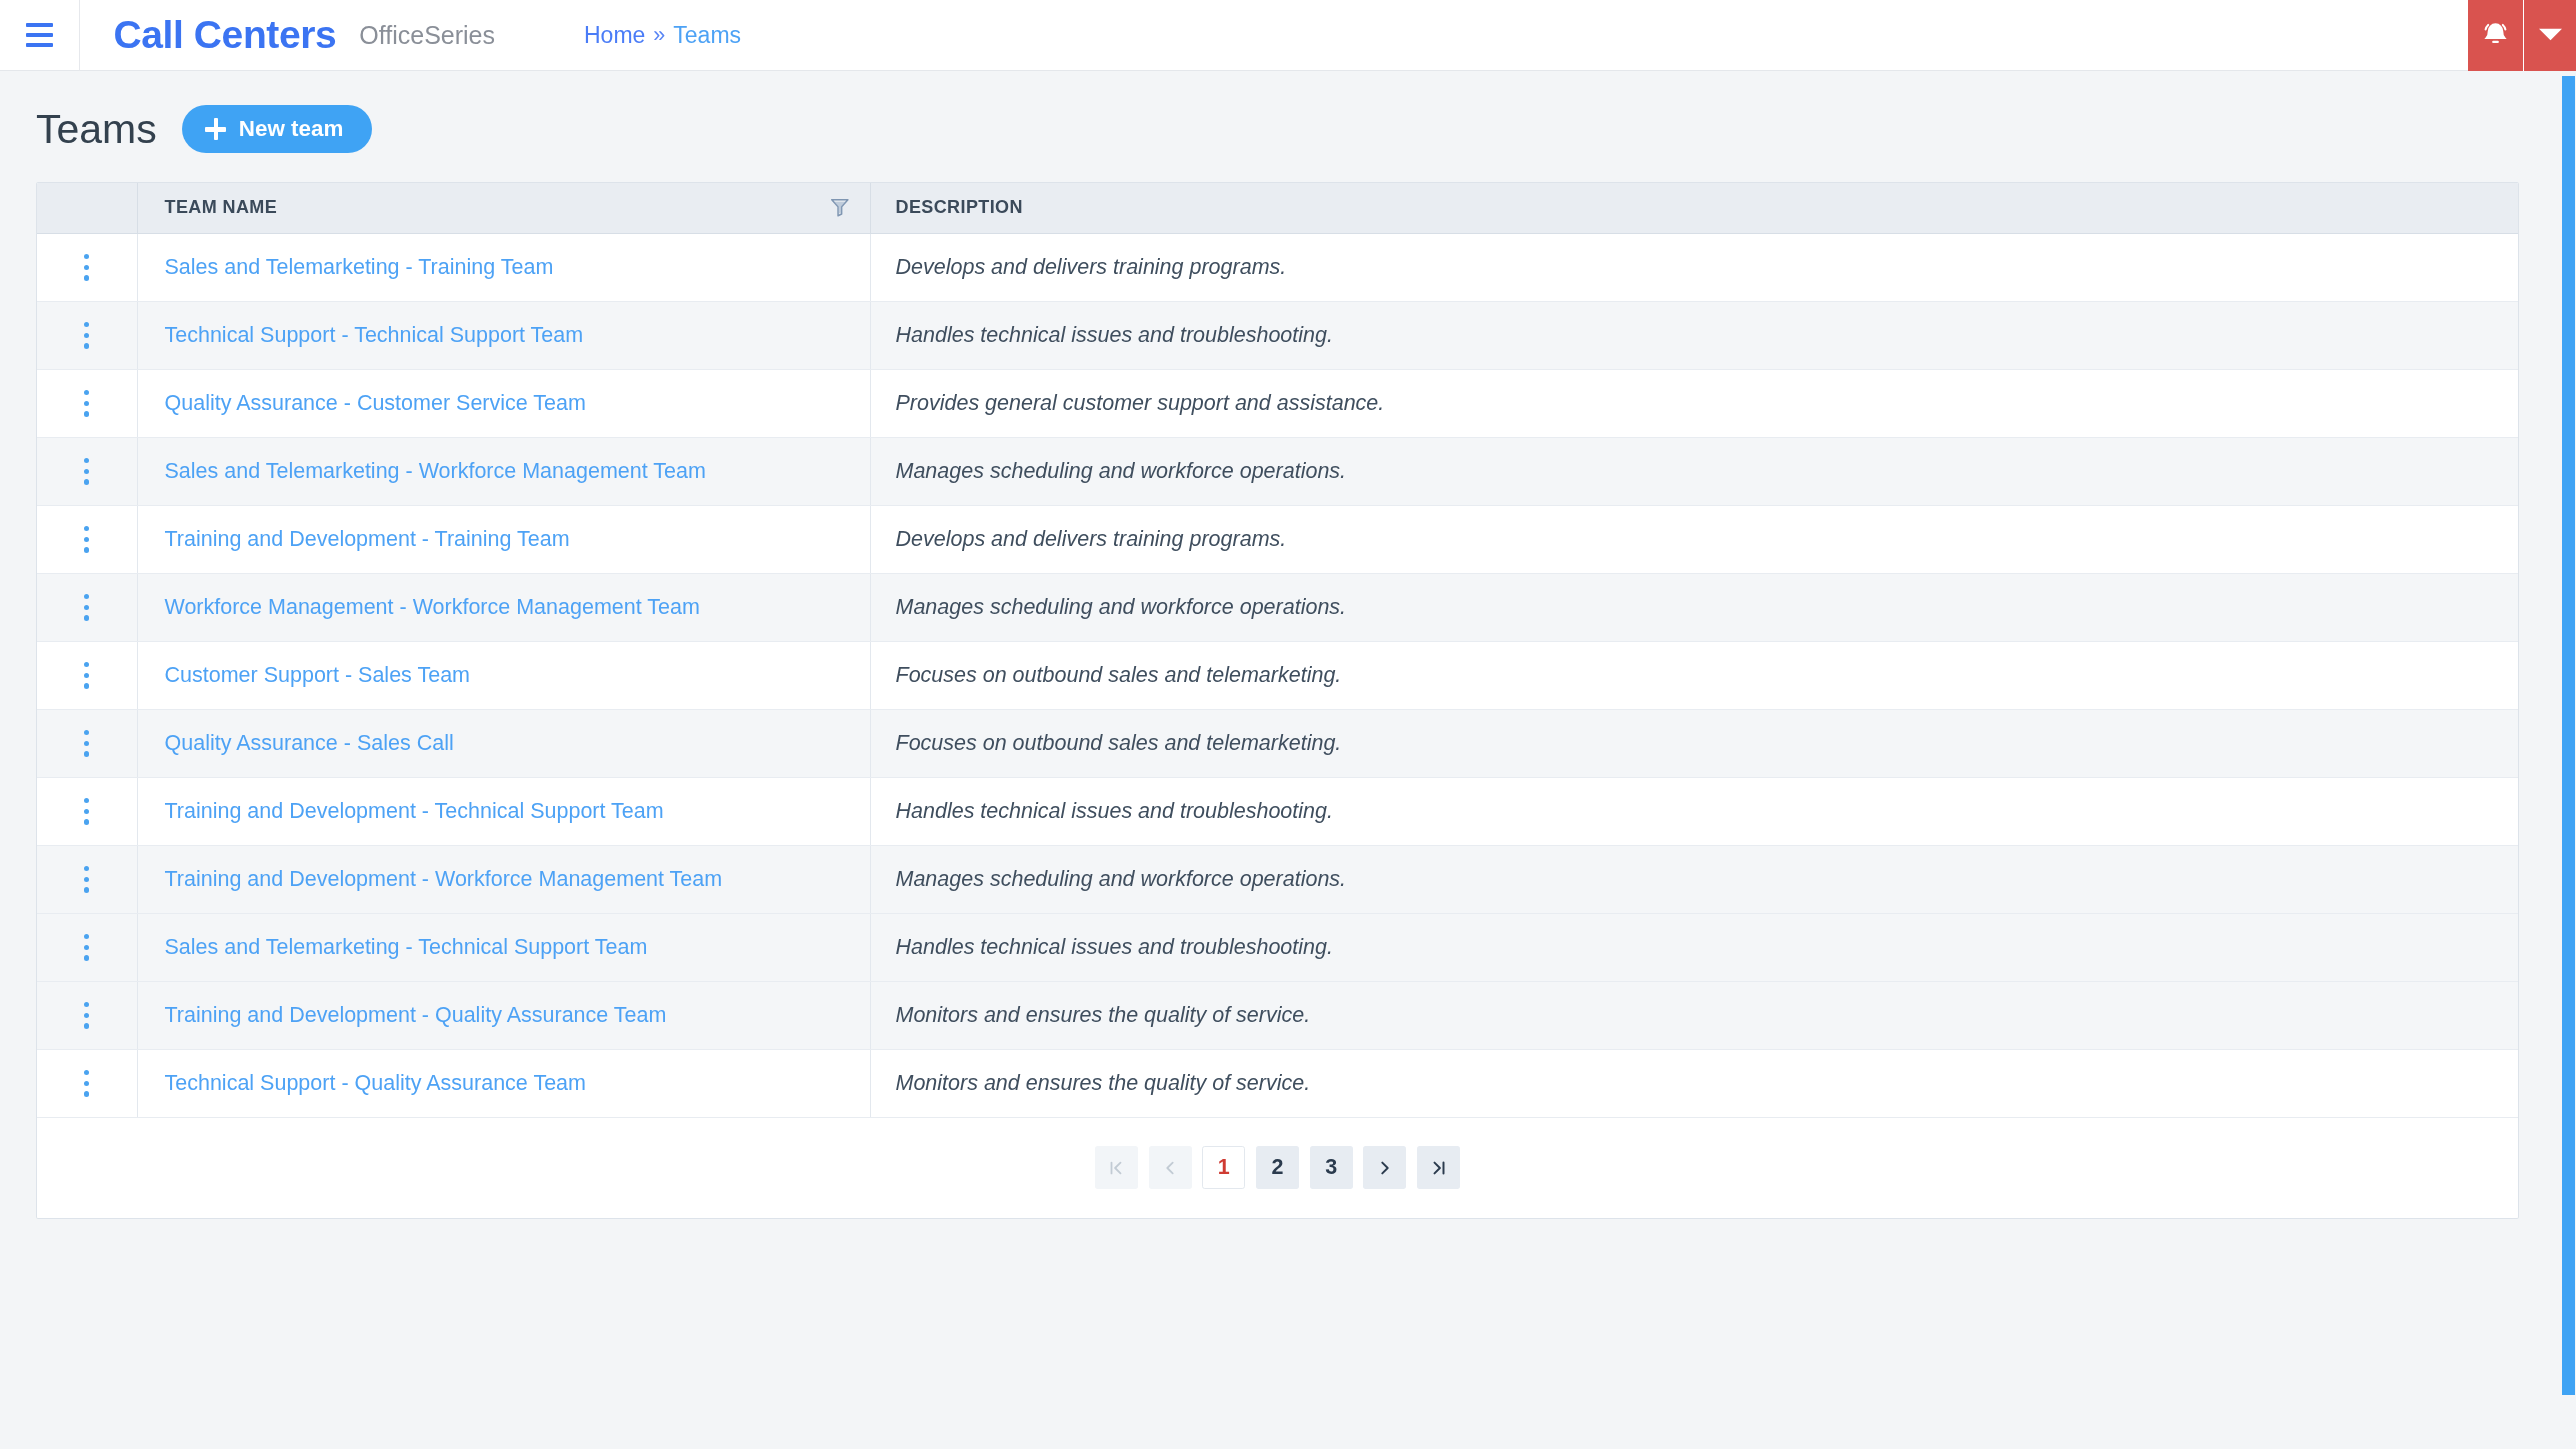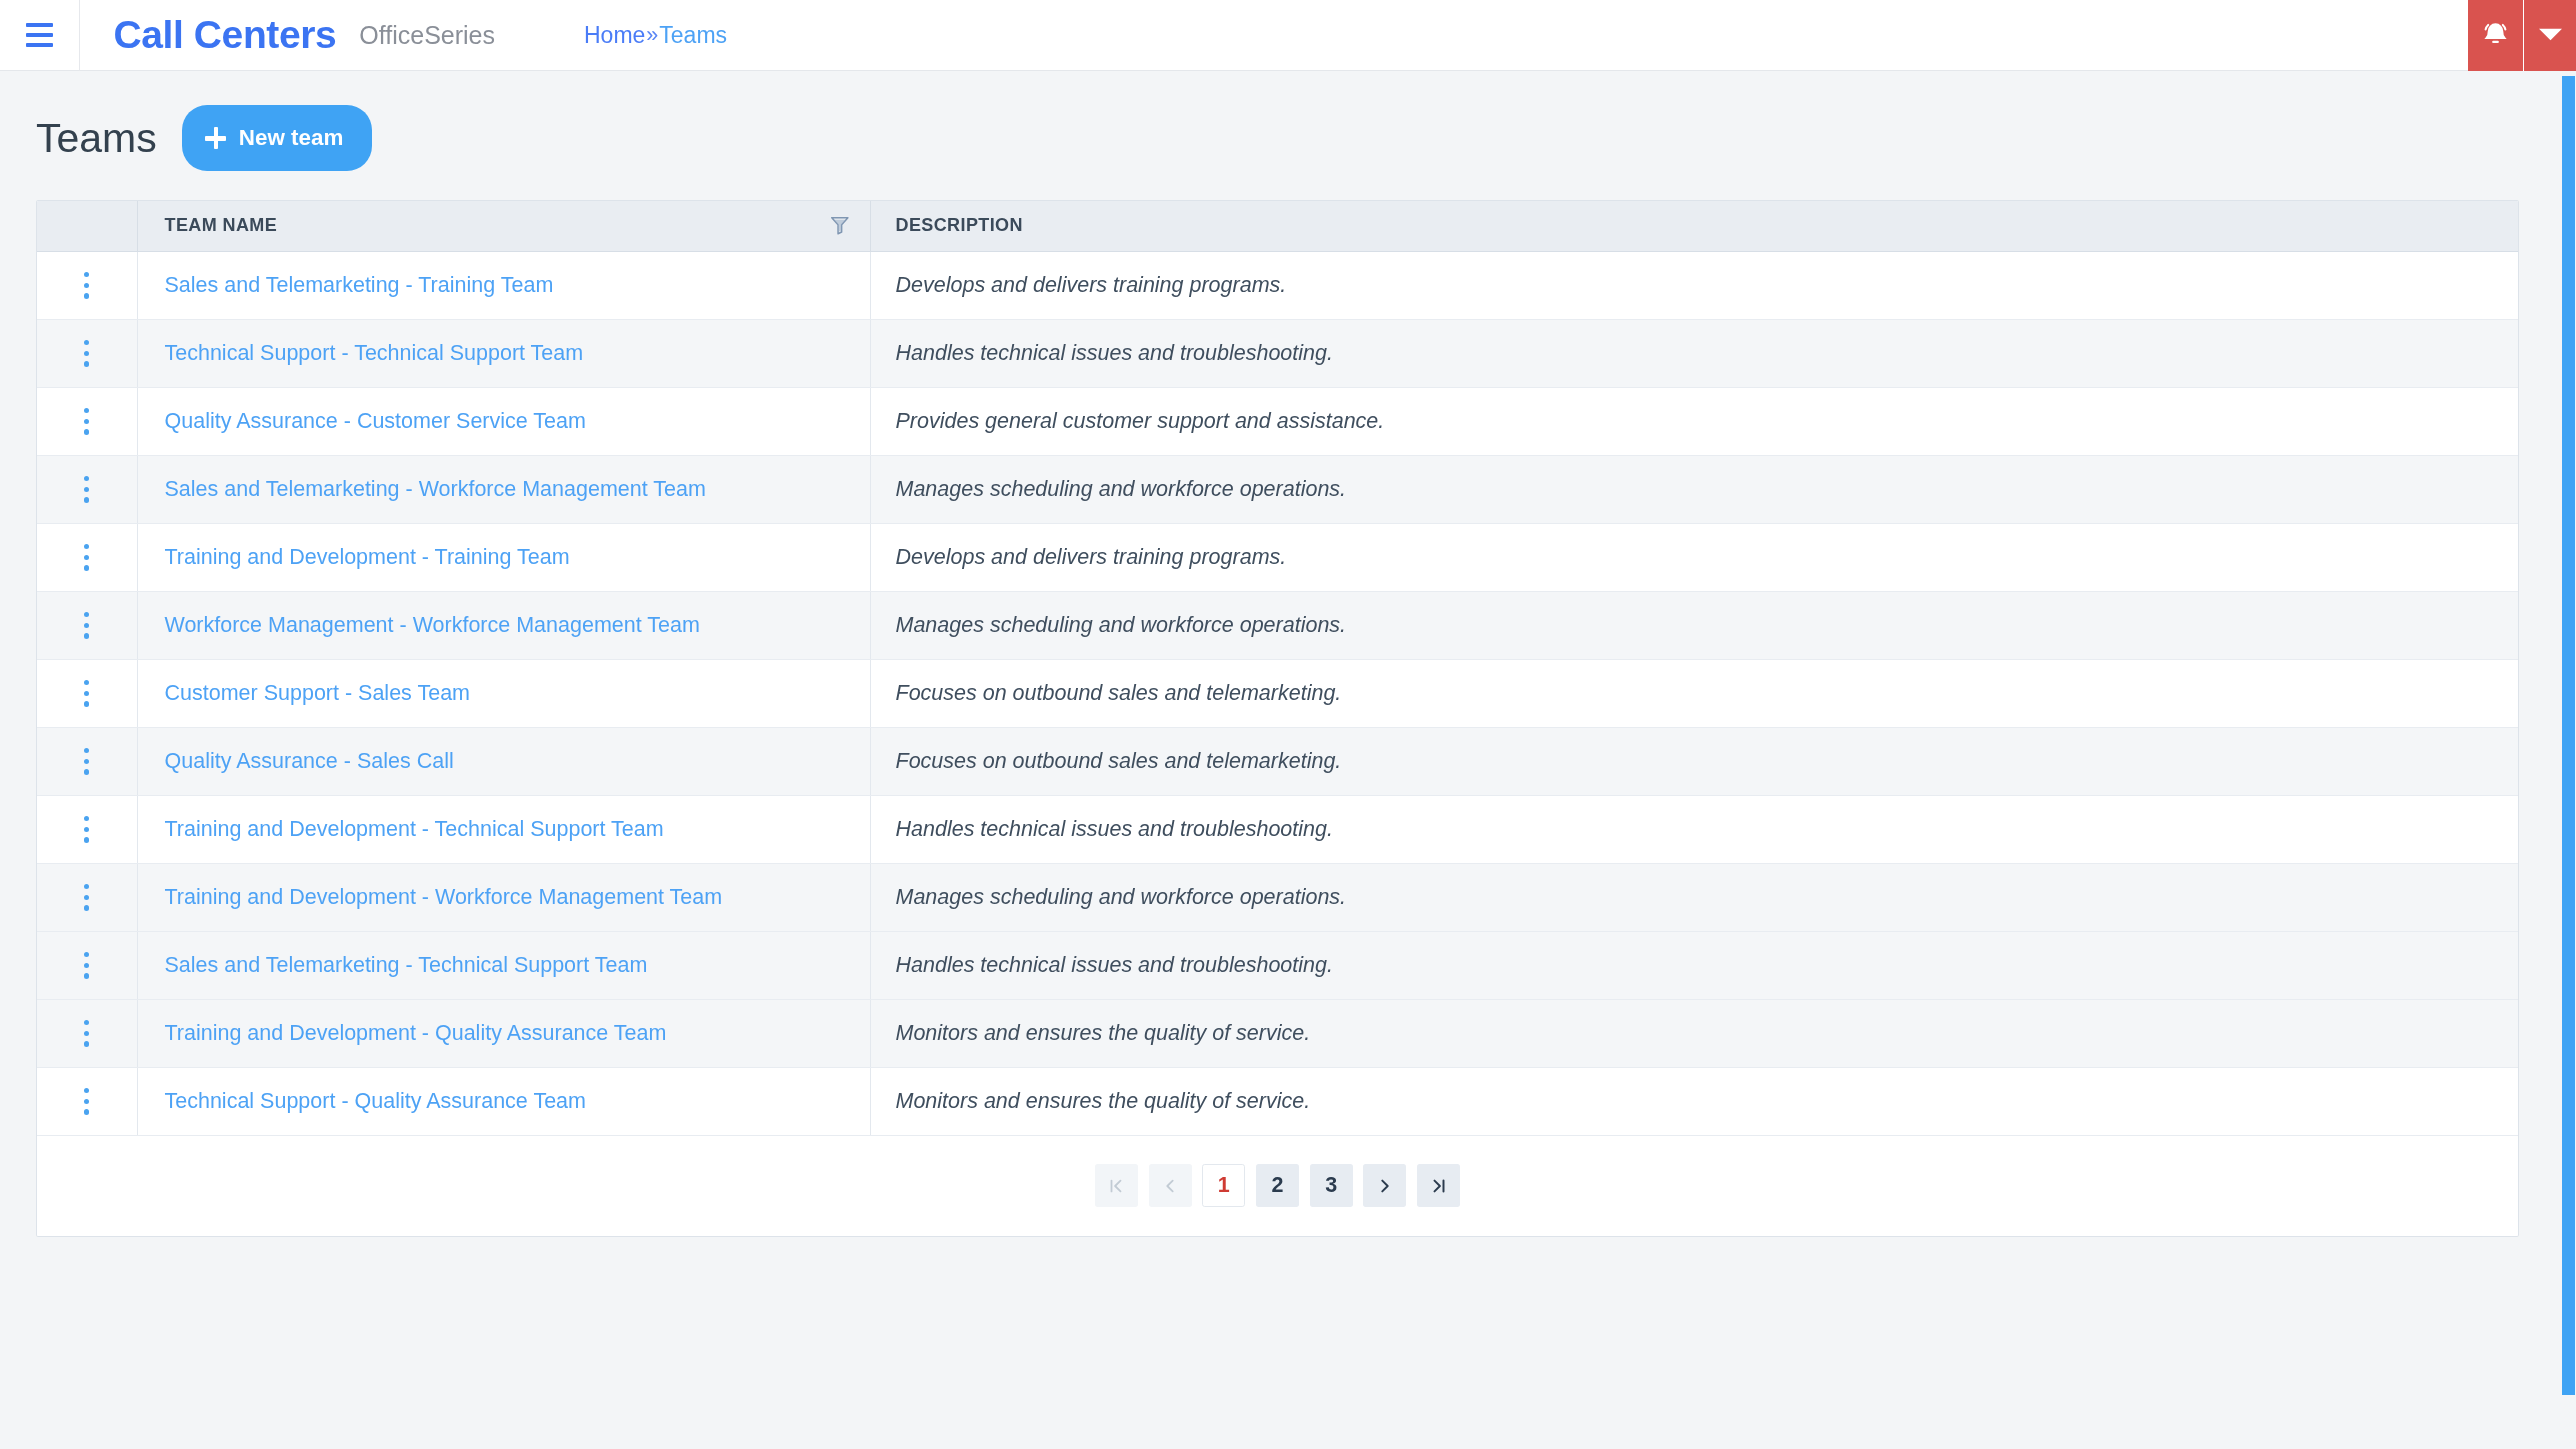--- a/index.html
+++ b/index.html
@@ -33,21 +33,21 @@
   .brand {
     margin-left: 34px;
     font-size: 39px; font-weight: bold; color: #3b74f2;
     letter-spacing: -0.4px; white-space: nowrap;
   }
   .subbrand {
     margin-left: 23px; font-size: 25px; color: #8a8f98; white-space: nowrap;
   }
   .breadcrumb {
     margin-left: 89px; font-size: 23px; white-space: nowrap;
-    display: flex; align-items: center; gap: 1px;
+    display: flex; align-items: center; gap: 8px;
   }
   .breadcrumb .crumb-home { color: #4a7cf7; cursor: pointer; }
   .breadcrumb .crumb-sep { color: #5a86f5; font-size: 21.5px; }
   .breadcrumb .crumb-current { color: #4da2f5; cursor: pointer; }
 
   .topbar-right {
     position: absolute; right: 0; top: 0;
     height: 71px; display: flex; align-items: flex-start;
   }
   .redbtn {
@@ -69,21 +69,21 @@
   .page-head {
     display: flex; align-items: center;
     padding: 34px 0 0 36px;
   }
   .page-title {
     font-size: 41px; color: #33414e; font-weight: normal;
     line-height: 1; white-space: nowrap;
   }
   .new-btn {
     margin-left: 25px;
-    height: 66px; padding: 0 29px 0 23px;
+    height: 48px; padding: 0 29px 0 23px;
     background: #3fa3f4; color: #ffffff;
     border: none; border-radius: 25px;
     display: inline-flex; align-items: center; gap: 12.5px;
     font-size: 22.4px; font-weight: bold;
     font-family: "Liberation Sans", sans-serif;
     cursor: pointer; white-space: nowrap;
   }
   .plus-icon {
     display: inline-block; position: relative; width: 21.5px; height: 21.5px;
   }

